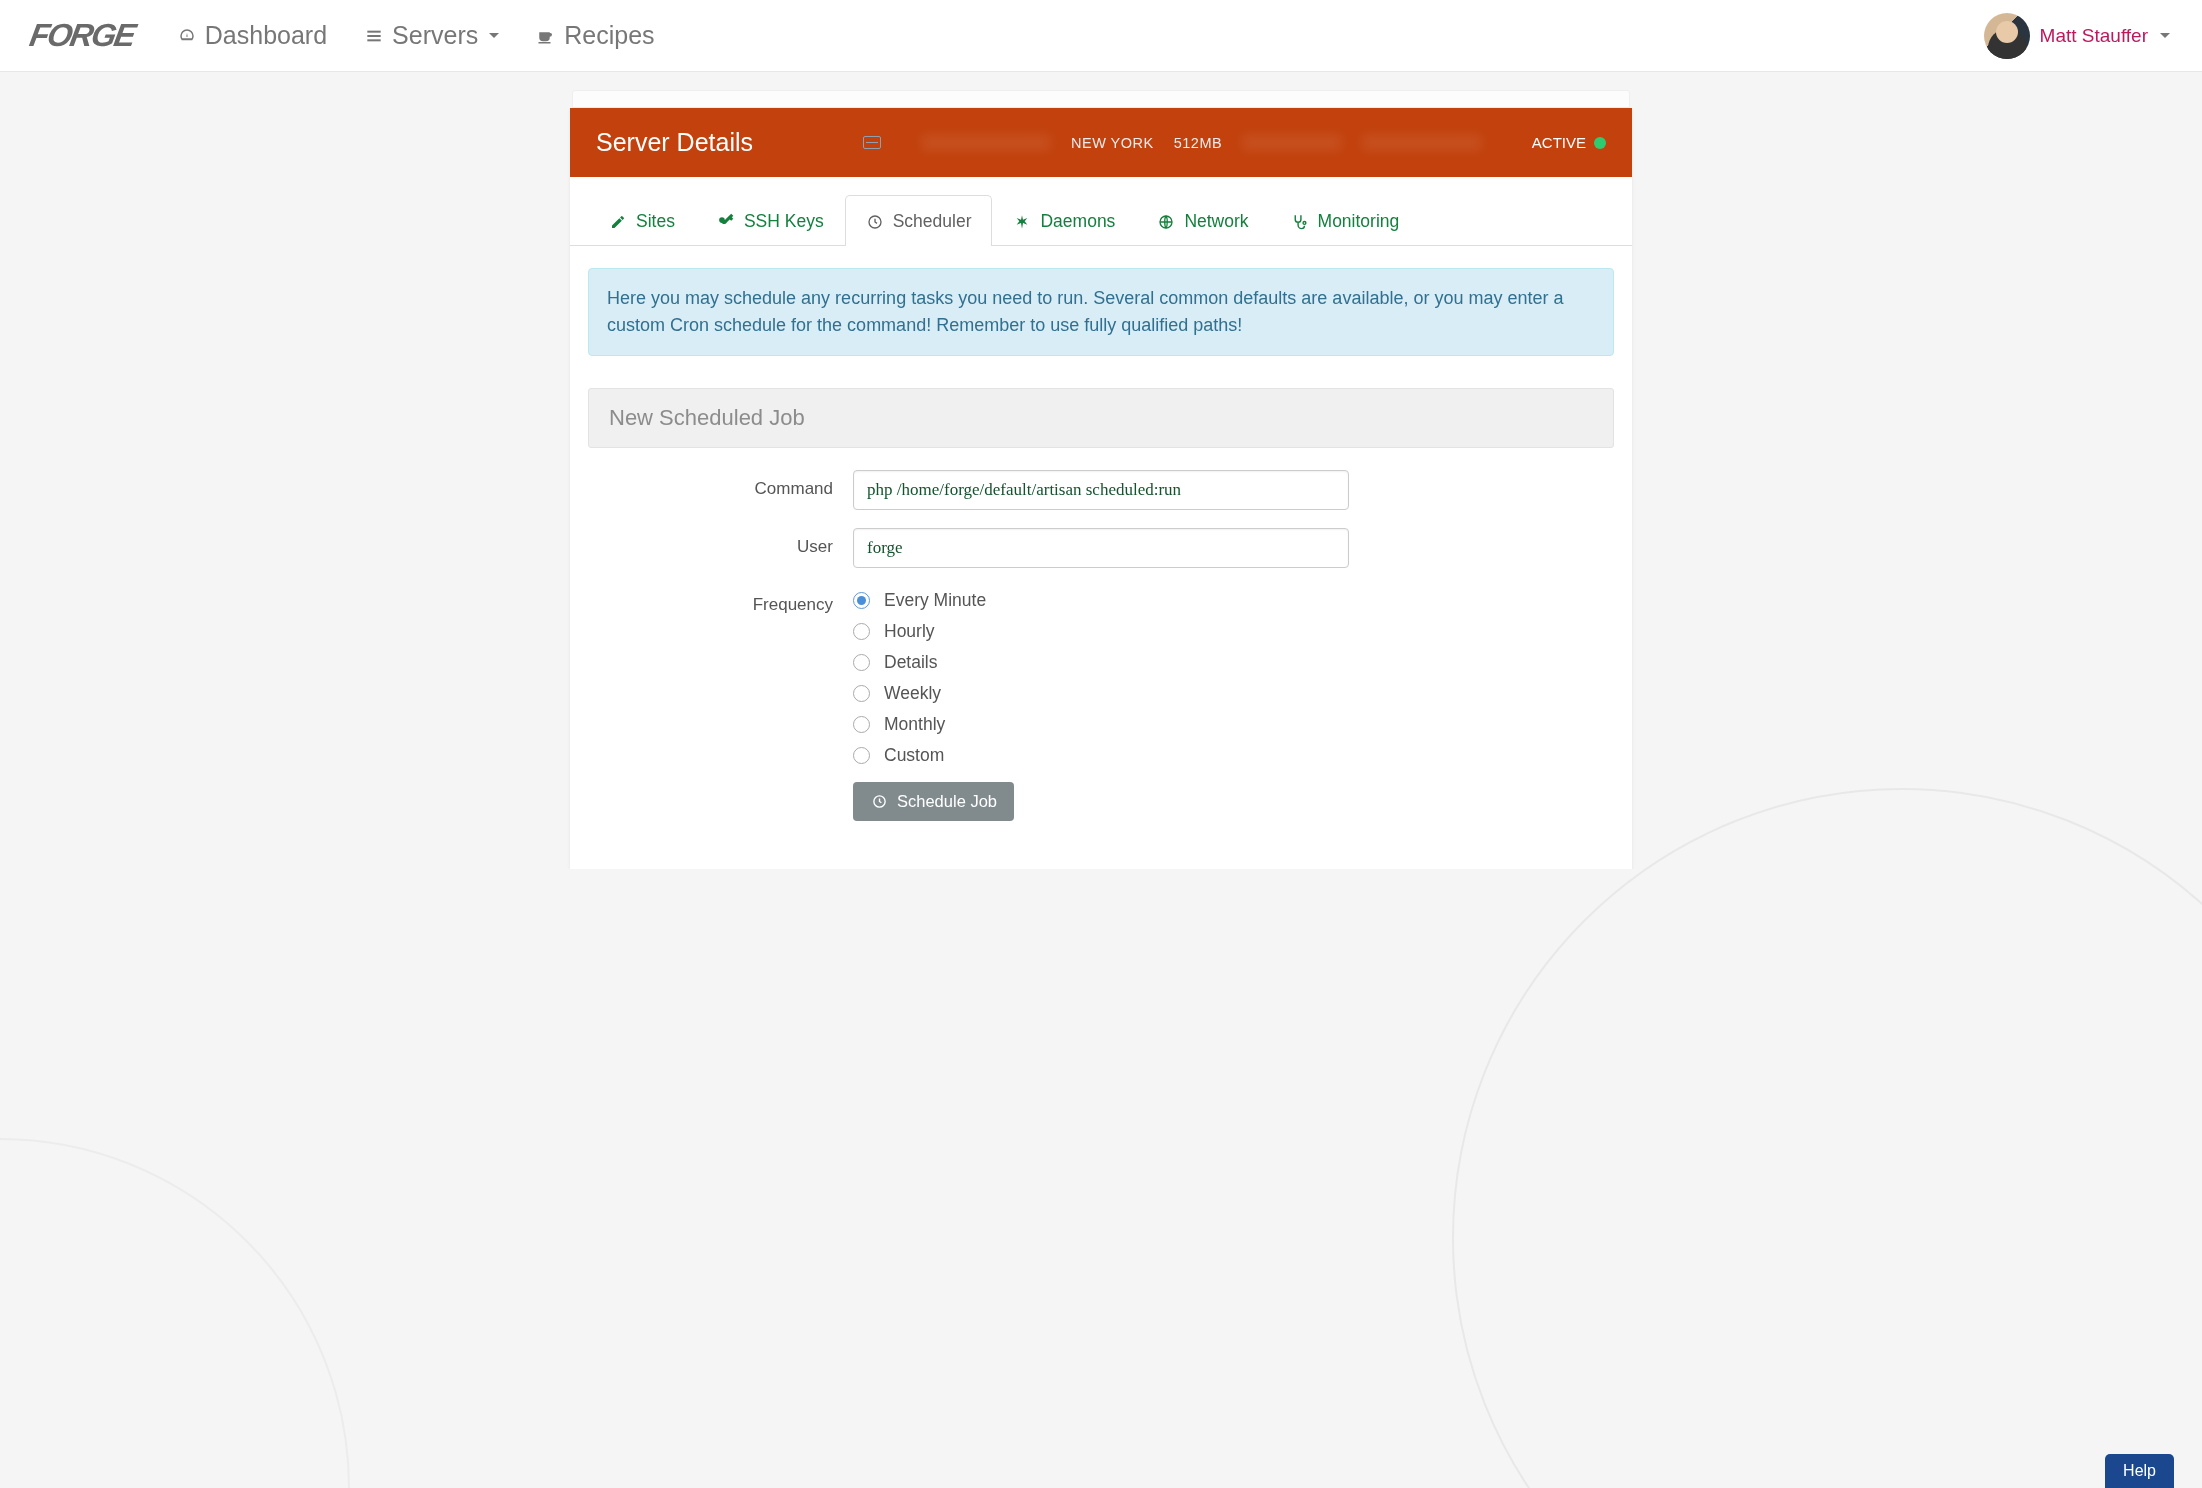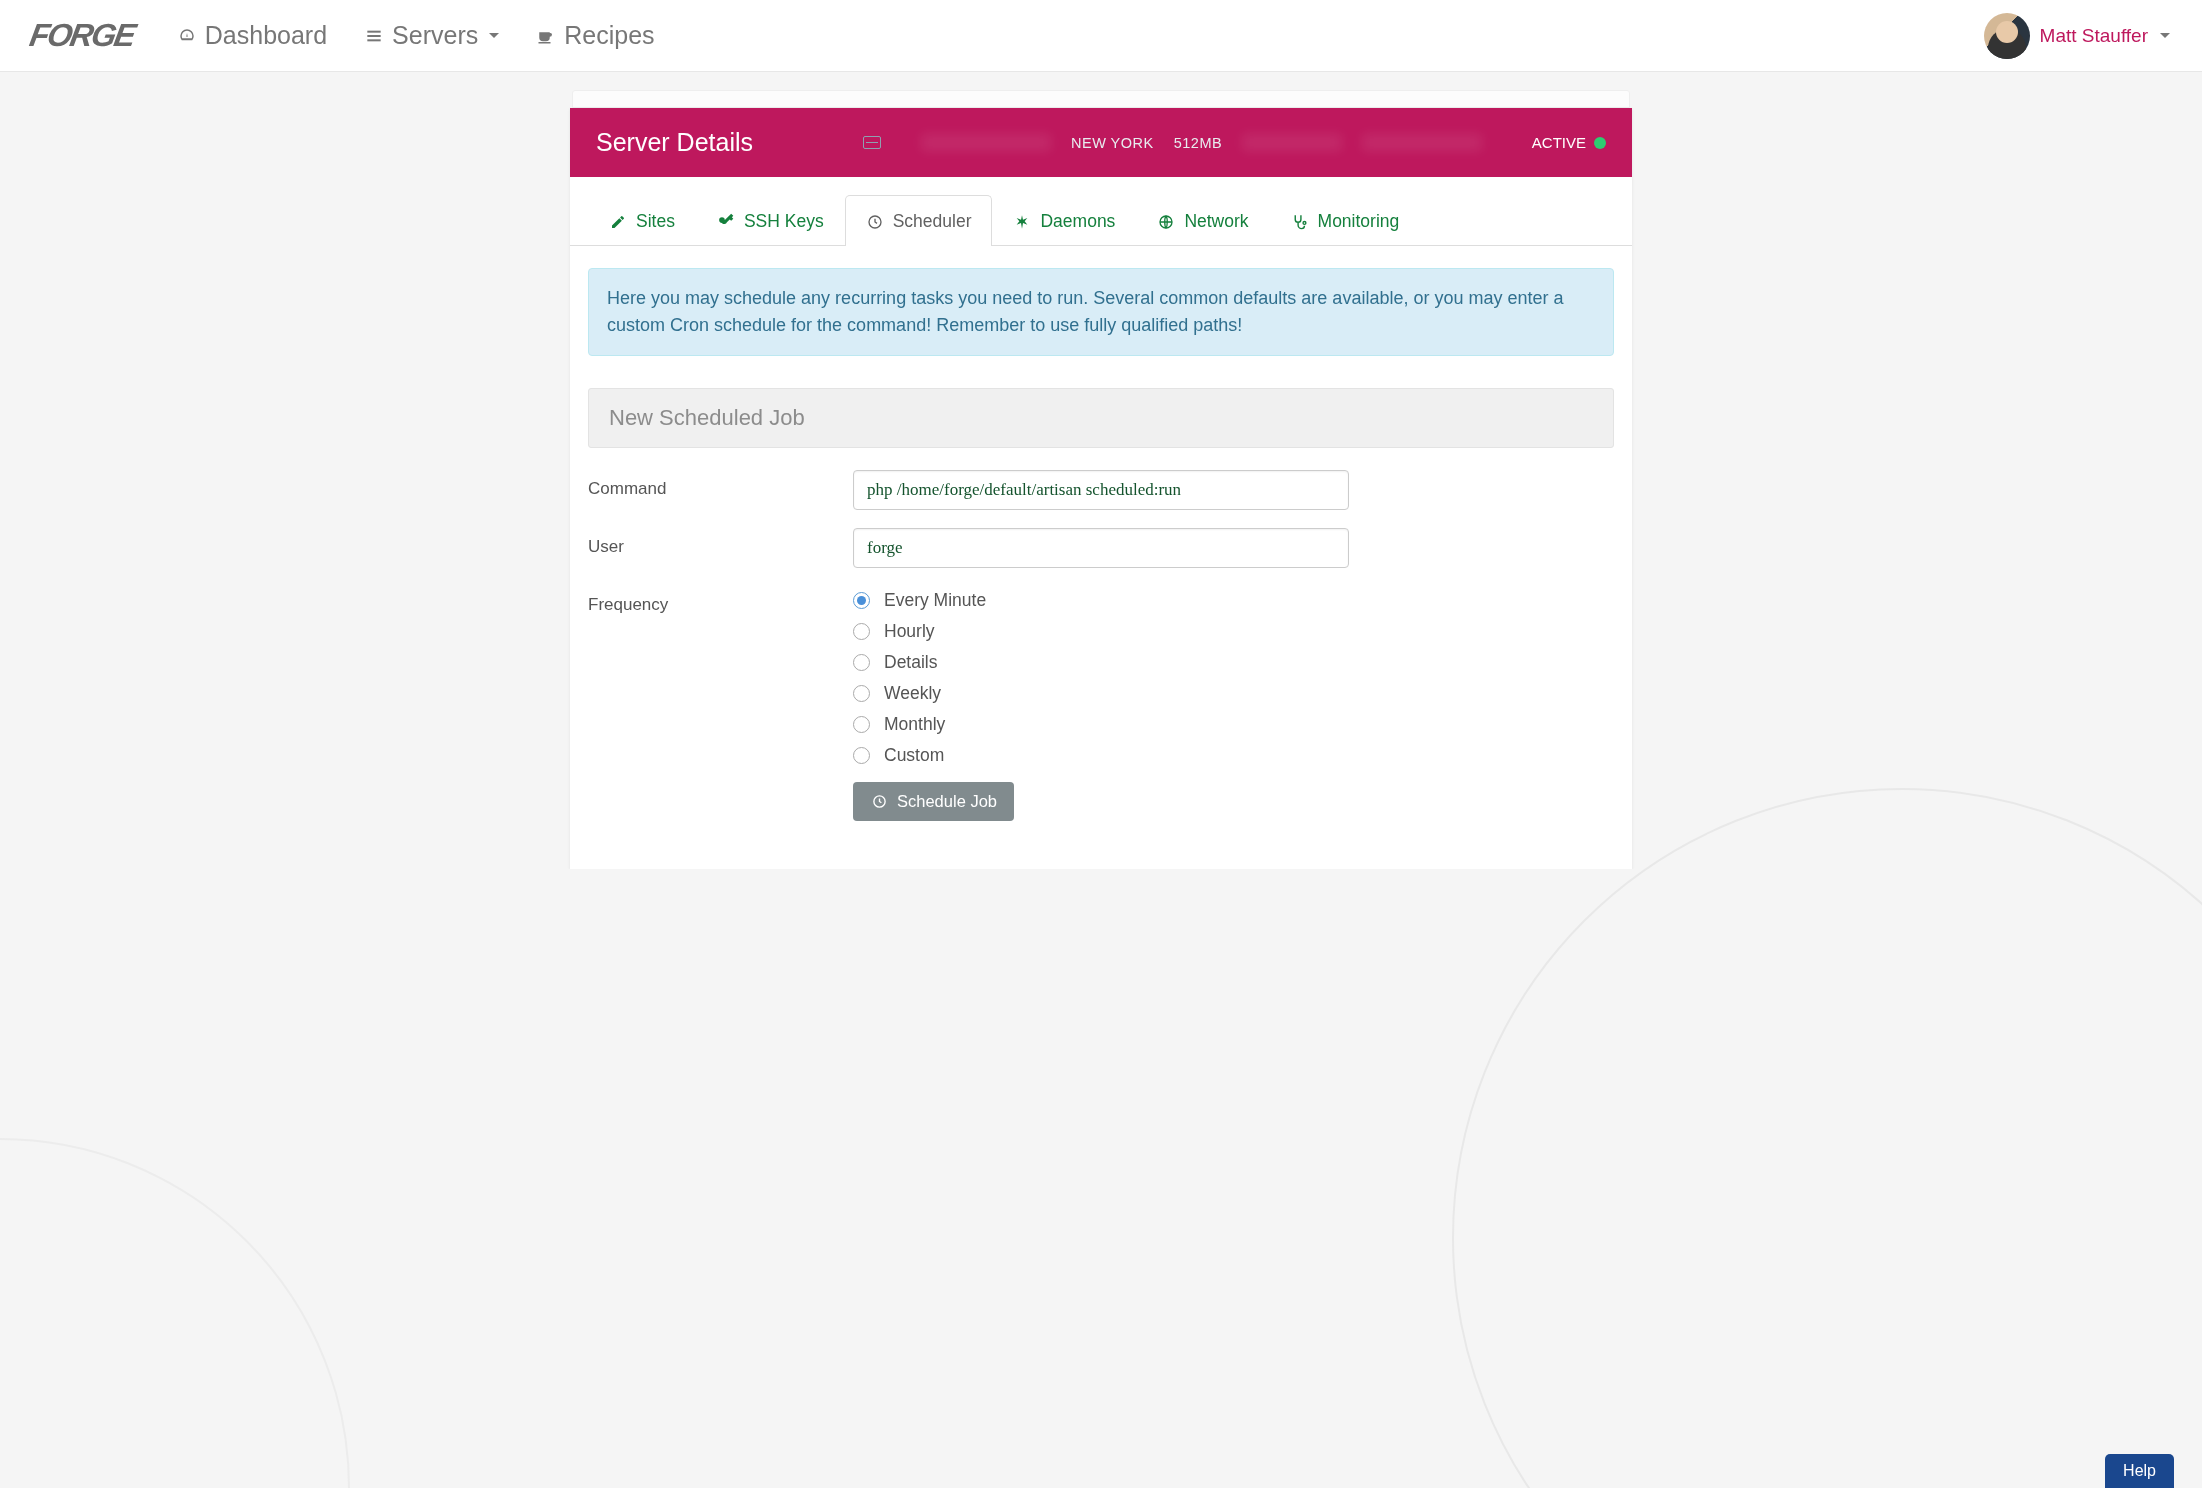--- a/index.html
+++ b/index.html
@@ -16,21 +16,21 @@
 .avatar{width:46px;height:46px;border-radius:50%;background:linear-gradient(135deg,#d4b896 40%,#2a3540 40%);position:relative;overflow:hidden;}
 .avatar::after{content:"";position:absolute;top:8px;left:12px;width:22px;height:22px;border-radius:50%;background:#e8c9a8;box-shadow:0 16px 0 8px #333;}
 .user-name{font-size:19px;color:#be185d;}
 .icon{display:inline-flex;width:18px;height:18px;align-items:center;justify-content:center;}
 svg{display:block;}
 
 .container{max-width:1062px;margin:18px auto 0;position:relative;z-index:5;}
 .ghost-bar{height:18px;background:#fcfcfc;border:1px solid #eee;border-radius:3px 3px 0 0;margin:0 2px;display:flex;gap:120px;padding:0 40px;}
 
 .panel{background:#fff;box-shadow:0 1px 3px rgba(0,0,0,0.08);}
-.panel-header{background:#be185d;color:#fff;padding:20px 26px;display:flex;align-items:center;gap:20px;}
+.panel-header{background:#c2410c;color:#fff;padding:20px 26px;display:flex;align-items:center;gap:20px;}
 .panel-header h2{font-weight:300;font-size:25px;}
 .stat{font-size:14.5px;letter-spacing:0.5px;color:#e8ecef;white-space:nowrap;}
 .stat-right{margin-left:auto;display:flex;align-items:center;gap:8px;font-size:15px;}
 .blurred{filter:blur(6px);background:rgba(255,255,255,0.08);border-radius:3px;height:17px;}
 .bl1{width:130px;margin-left:20px;}
 .bl2{width:100px;}
 .bl3{width:120px;}
 .status-dot{width:12px;height:12px;border-radius:50%;background:#2ecc71;}
 .hdd-icon{display:inline-block;width:18px;height:13px;border:1.5px solid #8fa0b0;border-radius:2px;position:relative;flex-shrink:0;}
 .hdd-icon::before{content:"";position:absolute;top:2px;left:2px;right:2px;height:3px;border-bottom:1px solid #8fa0b0;}
@@ -39,21 +39,21 @@
 .tab{display:flex;align-items:center;gap:9px;padding:15px 20px 14px;color:#15803d;font-size:17.5px;border:1px solid transparent;border-bottom:none;cursor:pointer;margin-bottom:-1px;}
 .tab.active{border-color:#ddd;border-radius:5px 5px 0 0;background:#fff;color:#616161;}
 
 .body{padding:22px 18px 30px;}
 .alert{background:#d9edf7;border:1px solid #bce8f1;color:#31708f;padding:16px 18px;border-radius:4px;font-size:18px;line-height:1.5;}
 
 .section-header{background:#f0f0f0;border:1px solid #e3e3e3;border-radius:3px;padding:16px 20px;margin-top:32px;color:#8c8c8c;font-size:22px;font-weight:400;}
 
 .form{padding:22px 0 0;}
 .form-row{display:flex;align-items:flex-start;margin-bottom:18px;}
-.form-label{width:265px;text-align:left;padding:9px 20px 0 0;color:#555;font-size:17px;}
+.form-label{width:265px;text-align:right;padding:9px 20px 0 0;color:#555;font-size:17px;}
 .form-field{flex:0 0 496px;}
 input[type=text]{width:100%;padding:9px 13px;border:1px solid #ccc;border-radius:4px;font-size:17px;color:#14532d;box-shadow:inset 0 1px 2px rgba(0,0,0,0.06);font-family:Liberation Serif, serif;}
 .radio-list{display:flex;flex-direction:column;gap:10px;padding-top:4px;}
 .radio-item{display:flex;align-items:center;gap:14px;font-size:17.5px;color:#555;cursor:pointer;}
 .radio{appearance:none;width:17px;height:17px;border:1px solid #aaa;border-radius:50%;position:relative;cursor:pointer;background:#fff;}
 .radio:checked{border-color:#5b9bd5;}
 .radio:checked::after{content:"";position:absolute;top:3px;left:3px;width:9px;height:9px;border-radius:50%;background:#4a90d9;}
 
 .btn{display:inline-flex;align-items:center;gap:9px;background:#818b8e;color:#fff;border:none;padding:10px 17px;border-radius:4px;font-size:16.5px;cursor:pointer;margin-top:16px;}
 

